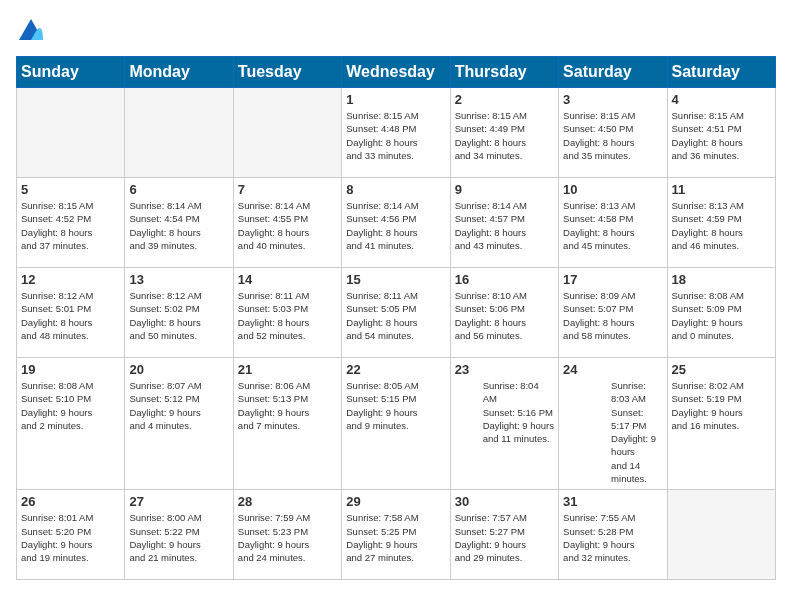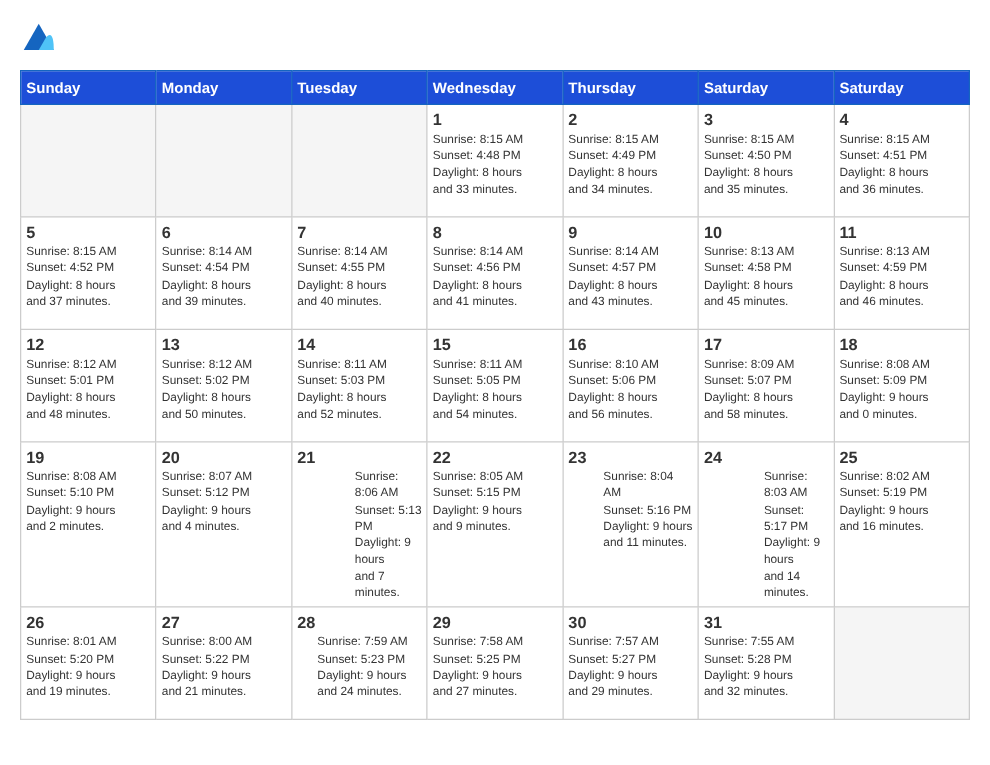--- a/index.html
+++ b/index.html
@@ -45,23 +45,23 @@
       font-size: 14px;
       color: #555;
       margin-top: 2px;
     }
     .calendar {
       width: 100%;
       border-collapse: collapse;
       table-layout: fixed;
     }
     .calendar th {
-      background: #1d4ed8;
+      background: #0369a1;
       color: #fff;
-      font-size: 12px;
+      font-size: 16px;
       font-weight: bold;
       padding: 6px 4px;
       text-align: left;
       border: 1px solid #1565c0;
     }
     .calendar td {
       border: 1px solid #ccc;
       vertical-align: top;
       padding: 4px;
       height: 90px;
@@ -262,21 +262,21 @@
         </td>
         <td>
           <div class="day-number">20</div>
           <div class="day-info" style="white-space: pre-line;">Sunrise: 8:07 AM
 Sunset: 5:12 PM
 Daylight: 9 hours
 and 4 minutes.</div>
         </td>
         <td>
           <div class="day-number">21</div>
-          <div class="day-info" style="white-space: pre-line; margin-left: 46px;">Sunrise: 8:06 AM
+          <div class="day-info" style="white-space: pre-line;">Sunrise: 8:06 AM
 Sunset: 5:13 PM
 Daylight: 9 hours
 and 7 minutes.</div>
         </td>
         <td>
           <div class="day-number">22</div>
           <div class="day-info" style="white-space: pre-line;">Sunrise: 8:05 AM
 Sunset: 5:15 PM
 Daylight: 9 hours
 and 9 minutes.</div>
@@ -313,21 +313,21 @@
         </td>
         <td>
           <div class="day-number">27</div>
           <div class="day-info" style="white-space: pre-line;">Sunrise: 8:00 AM
 Sunset: 5:22 PM
 Daylight: 9 hours
 and 21 minutes.</div>
         </td>
         <td>
           <div class="day-number">28</div>
-          <div class="day-info" style="white-space: pre-line; margin-left: 16px;">Sunrise: 7:59 AM
+          <div class="day-info" style="white-space: pre-line;">Sunrise: 7:59 AM
 Sunset: 5:23 PM
 Daylight: 9 hours
 and 24 minutes.</div>
         </td>
         <td>
           <div class="day-number">29</div>
           <div class="day-info" style="white-space: pre-line;">Sunrise: 7:58 AM
 Sunset: 5:25 PM
 Daylight: 9 hours
 and 27 minutes.</div>

